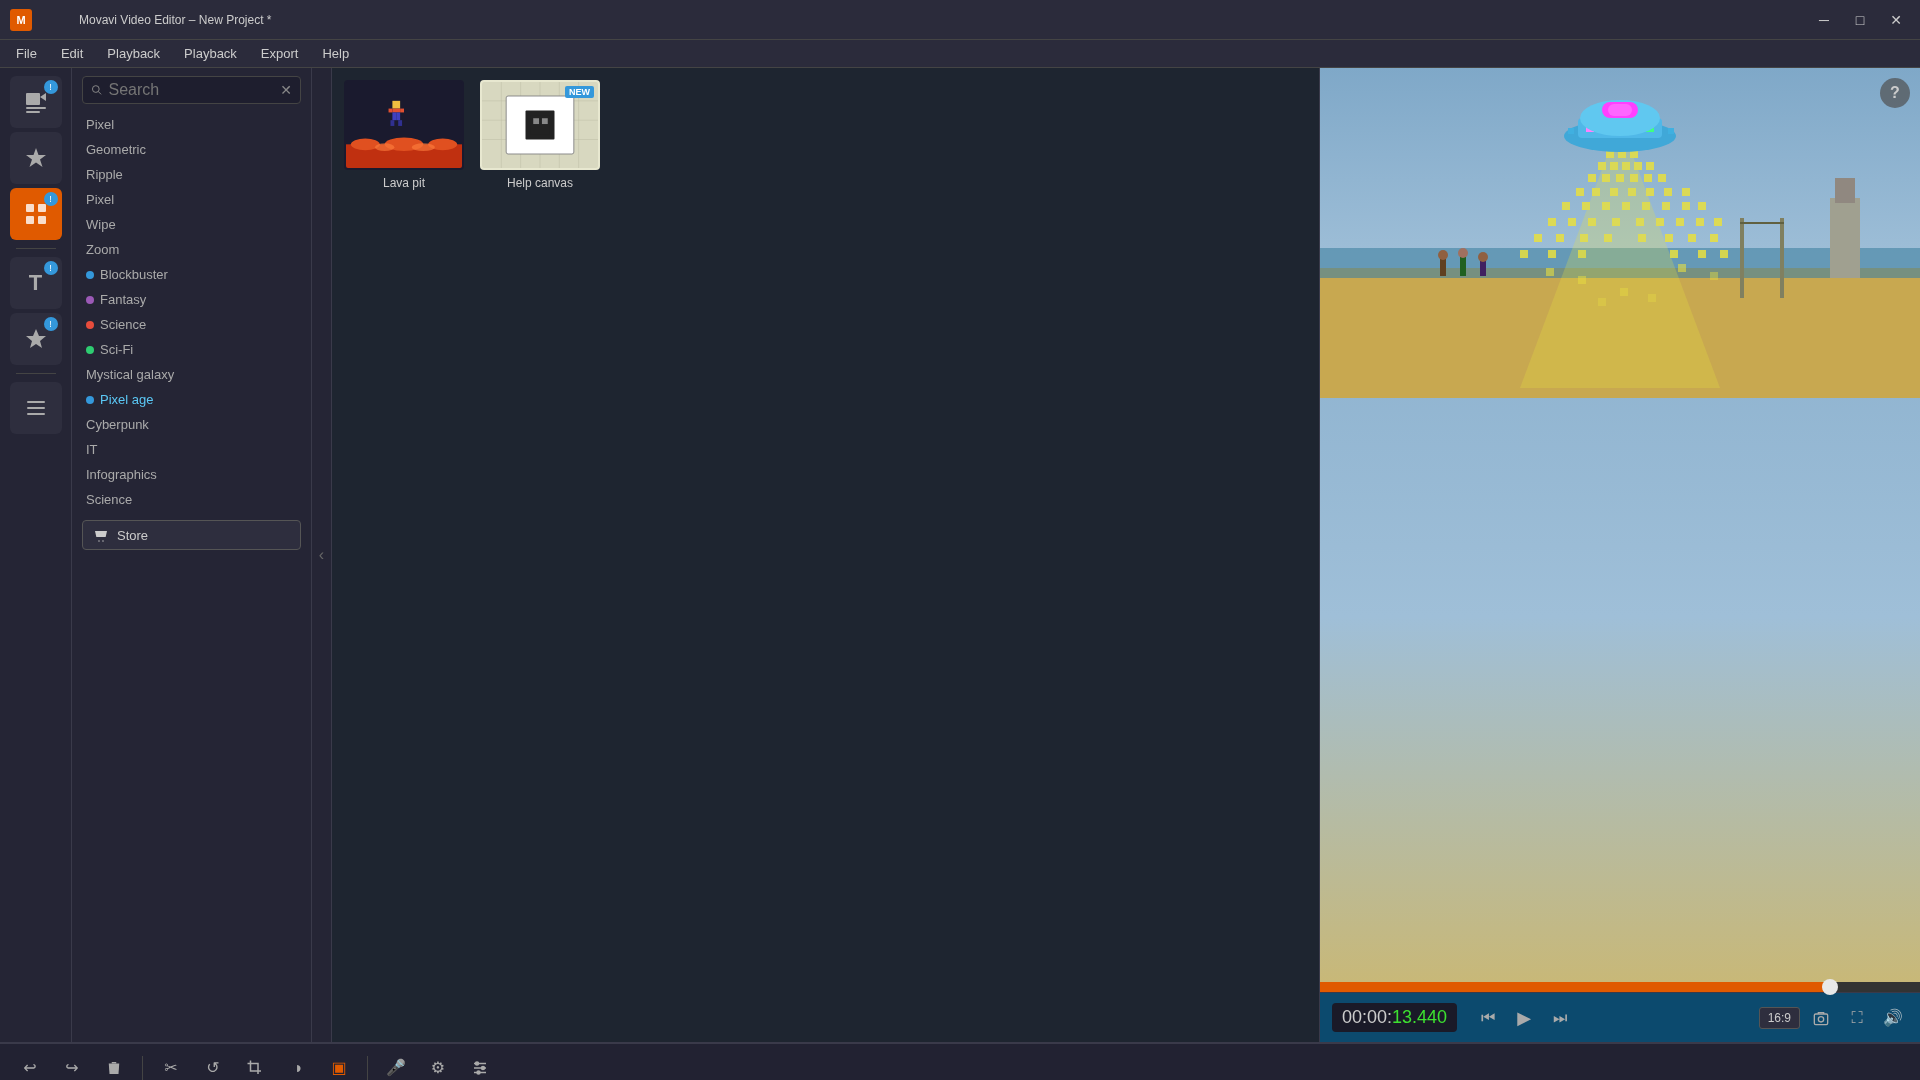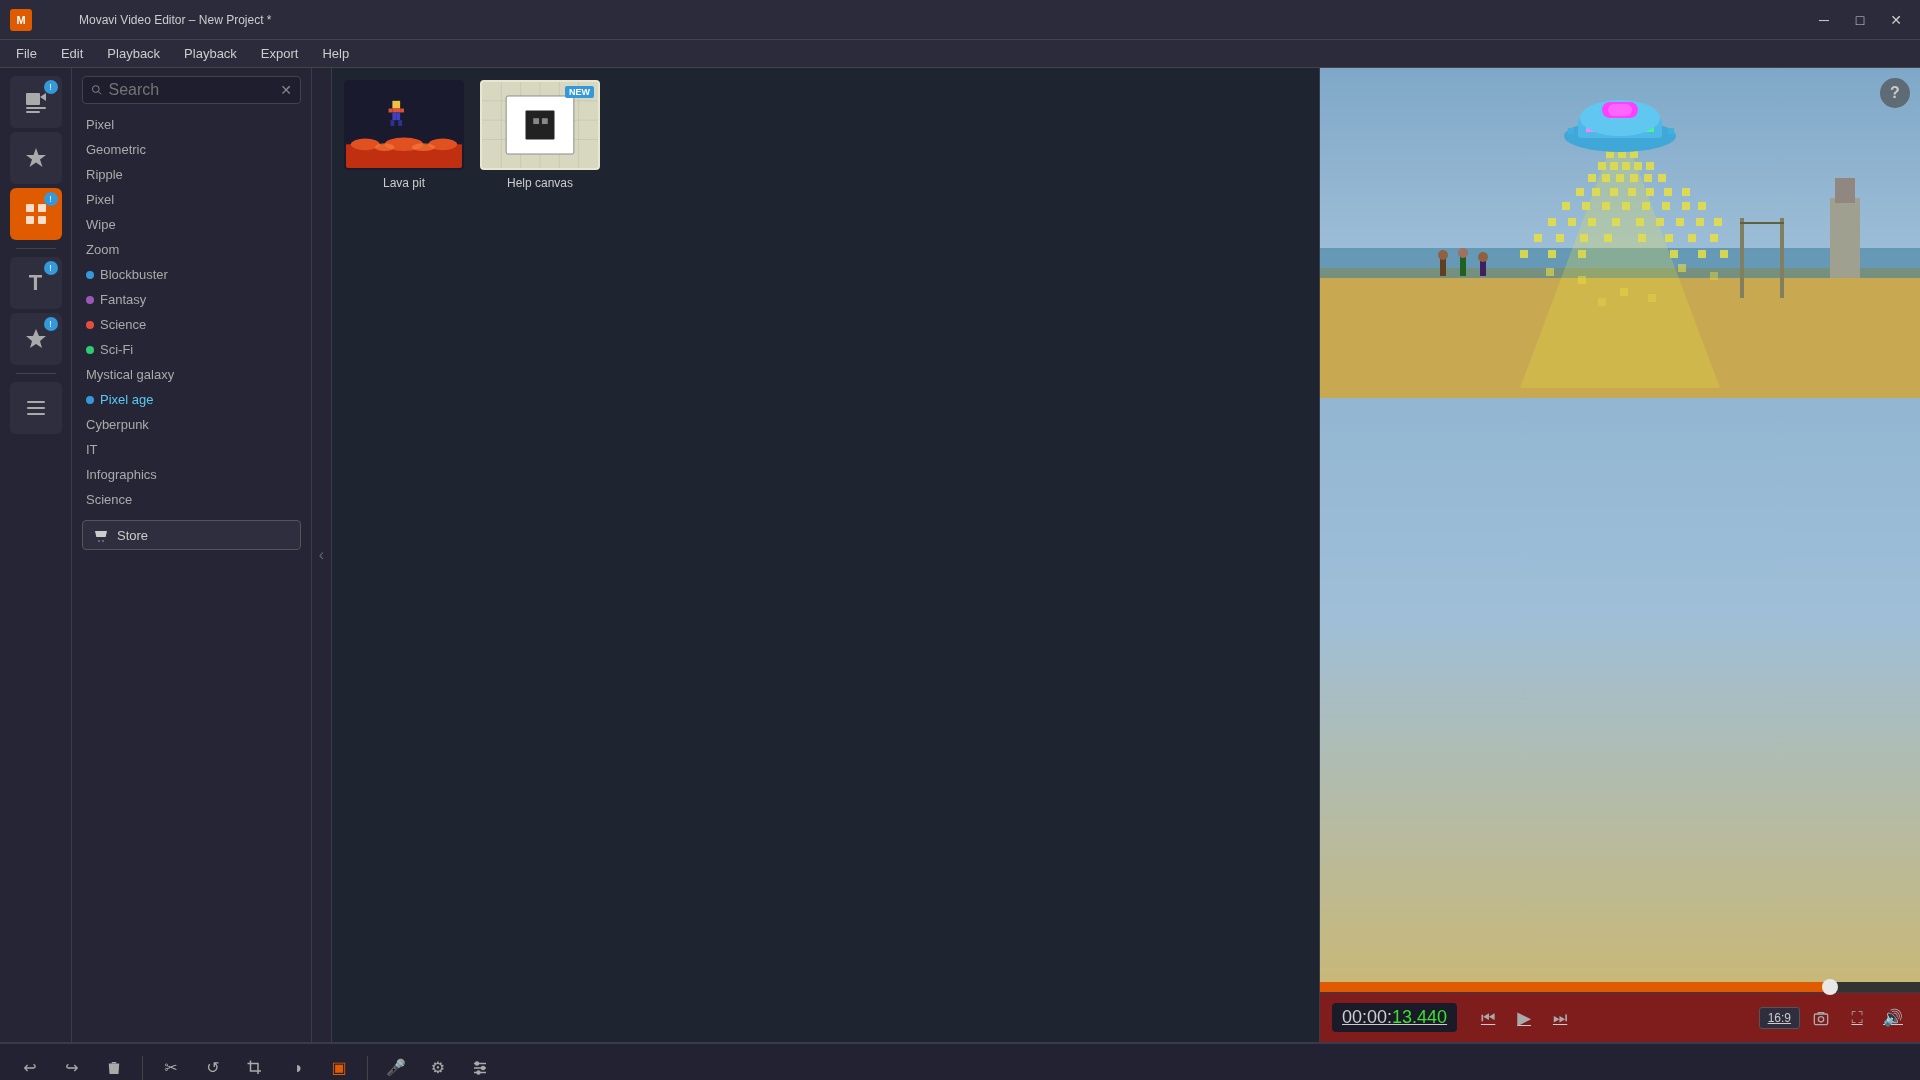--- a/index.html
+++ b/index.html
@@ -773,21 +773,21 @@
 
         <div class="preview-help-btn">?</div>
       </div>
     </div>
 
     <div id="preview-progress">
       <div id="preview-progress-fill"></div>
       <div id="preview-progress-thumb"></div>
     </div>
 
-    <div style="background:#7f1d1d;height:50px;display:flex;align-items:center;padding:0 12px;gap:6px;border-top:1px solid #3a3a4a;text-decoration:underline;">
+    <div style="background:#0c4a6e;height:50px;display:flex;align-items:center;padding:0 12px;gap:6px;border-top:1px solid #3a3a4a;">
       <div style="background:#1a1a28;padding:4px 10px;border-radius:4px;font-size:18px;color:#ccc;font-variant-numeric:tabular-nums;margin-right:10px;">
         <span>00:00:</span><span style="color:#3de030;">13.440</span>
       </div>
       <button class="icon-btn">⏮</button>
       <button class="icon-btn" style="font-size:18px;">▶</button>
       <button class="icon-btn">⏭</button>
       <div style="flex:1;"></div>
       <button class="ratio-btn">16:9</button>
       <button class="icon-btn">
         <svg width="16" height="16" viewBox="0 0 24 24" fill="currentColor">

